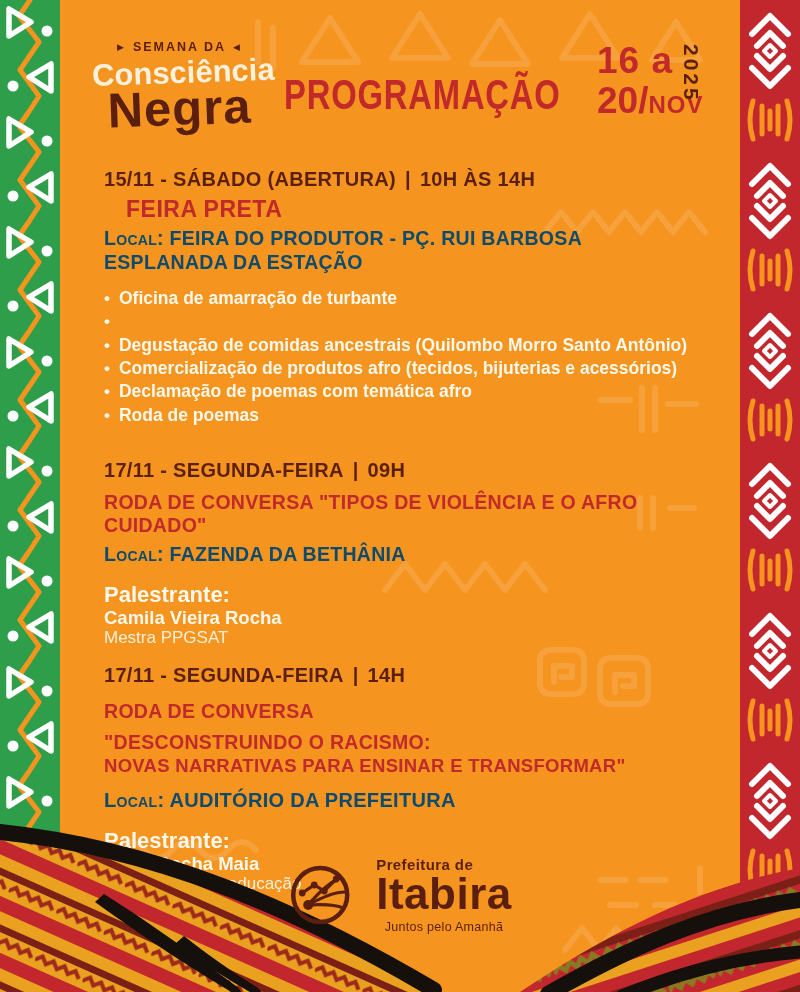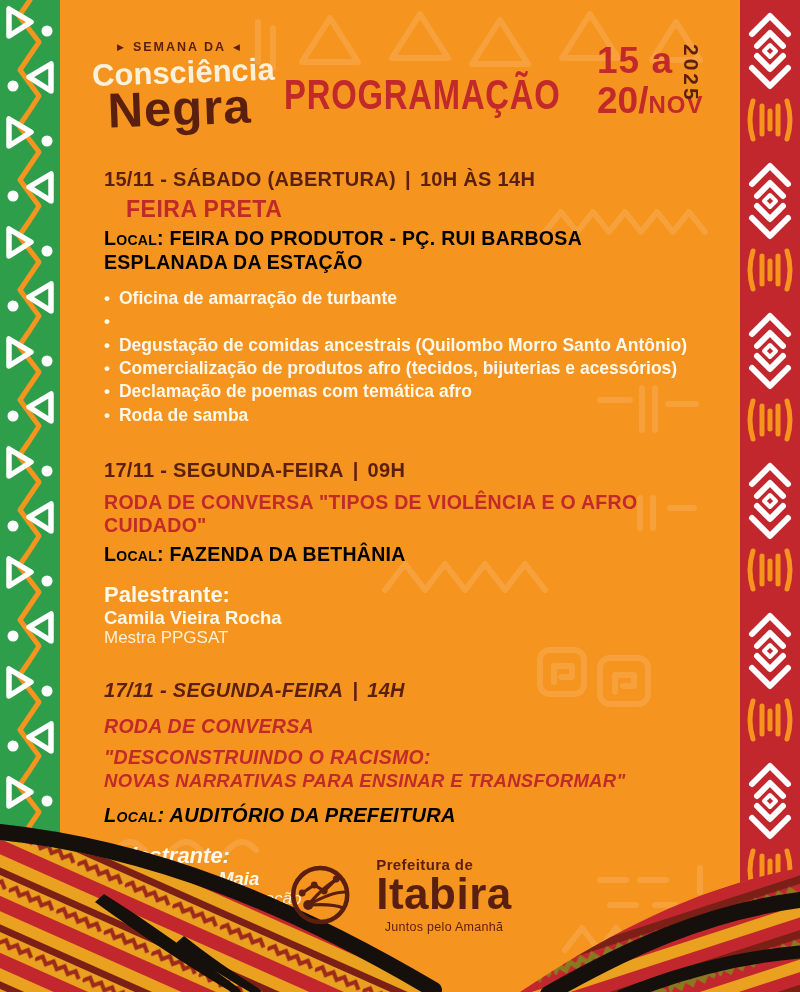--- a/index.html
+++ b/index.html
@@ -26,32 +26,32 @@
   .date-end{font-size:37px;font-weight:bold;line-height:1.0;}
   .date-month{font-size:24px;font-weight:bold;letter-spacing:1px;}
   .date-year{position:absolute;left:82px;top:2px;height:92px;color:#5B1F10;
     writing-mode:vertical-rl;font-size:21px;font-weight:bold;letter-spacing:3px;}
   
   .content{position:absolute;left:104px;top:168px;width:615px;}
   .sched{font-size:20px;font-weight:bold;color:#5B1F10;letter-spacing:.3px;line-height:1.15;}
   .sched .divider{padding:0 9px;font-weight:bold;}
   .ev-title{margin-top:6px;font-size:23px;font-weight:bold;color:#C2292A;letter-spacing:.5px;line-height:1.05;margin-left:22px;}
   .ev-title-sm{margin-top:9px;font-size:19.5px;font-weight:bold;color:#C2292A;letter-spacing:.3px;line-height:1.18;}
-  .loc{margin-top:6px;font-size:19.5px;font-weight:bold;color:#000000;letter-spacing:.3px;line-height:1.22;}
+  .loc{margin-top:6px;font-size:19.5px;font-weight:bold;color:#0c4a6e;letter-spacing:.3px;line-height:1.22;}
   .loc-label{font-variant:small-caps;text-transform:capitalize;}
   .activities{list-style:none;margin:12px 0 0 0;padding:0;}
   .activities li{display:flex;gap:9px;align-items:flex-start;
     color:#FDF8EC;font-size:17.5px;font-weight:bold;line-height:23.4px;}
   .activities .bullet{font-size:17px;line-height:23.4px;}
   .speaker{margin-top:16px;color:#FDF8EC;}
   .speaker-label{font-size:22px;font-weight:bold;line-height:1.1;}
   .speaker-name{font-size:18.5px;font-weight:bold;line-height:1.15;}
   .speaker-role{font-size:17px;font-weight:normal;line-height:1.2;color:#FBEFD8;}
   .gap-ev2{margin-top:32px;}
-  .gap-ev3{margin-top:30px;font-style:italic;}
+  .gap-ev3{margin-top:15px;}
   
   .footer-logo{position:absolute;left:50%;top:856px;transform:translateX(-50%);
     display:flex;align-items:center;gap:24px;color:#5B1F10;z-index:6;}
   .org-small{font-size:15px;font-weight:bold;letter-spacing:.4px;}
   .org-name{font-size:44px;font-weight:bold;line-height:.95;letter-spacing:.5px;}
   .org-tagline{margin-top:5px;font-size:12.5px;text-align:center;letter-spacing:.3px;}
   .org-tagline b{font-weight:normal;}
 </style>
 </head>
 <body>
@@ -159,21 +159,21 @@
       <span>SEMANA DA</span>
       <span class="arrow">◀</span>
     </div>
     <div class="brand-line1">Consciência</div>
     <div class="brand-line2">Negra</div>
   </div>
 
   <div class="page-title">PROGRAMAÇÃO</div>
 
   <div class="datebox">
-    <div class="date-start">15 a</div>
+    <div class="date-start">16 a</div>
     <div class="date-end-row">
       <span class="date-end">20/</span>
       <span class="date-month">NOV</span>
     </div>
     <div class="date-year">2025</div>
   </div>
 
   <div class="content">
 
     <section>
@@ -201,21 +201,21 @@
         <li>
             <span class="bullet">•</span>
             <span>Comercialização de produtos afro (tecidos, bijuterias e acessórios)</span>
           </li>
         <li>
             <span class="bullet">•</span>
             <span>Declamação de poemas com temática afro</span>
           </li>
         <li>
             <span class="bullet">•</span>
-            <span>Roda de samba</span>
+            <span>Roda de poemas</span>
           </li>
       </ul>
     </section>
 
     <section class="gap-ev2">
       <div class="sched">
         <span>17/11 - SEGUNDA-FEIRA</span><span class="divider">|</span><span>09H</span>
       </div>
       <div class="ev-title-sm">RODA DE CONVERSA "TIPOS DE VIOLÊNCIA E O AFRO CUIDADO"</div>
       <div class="loc">

